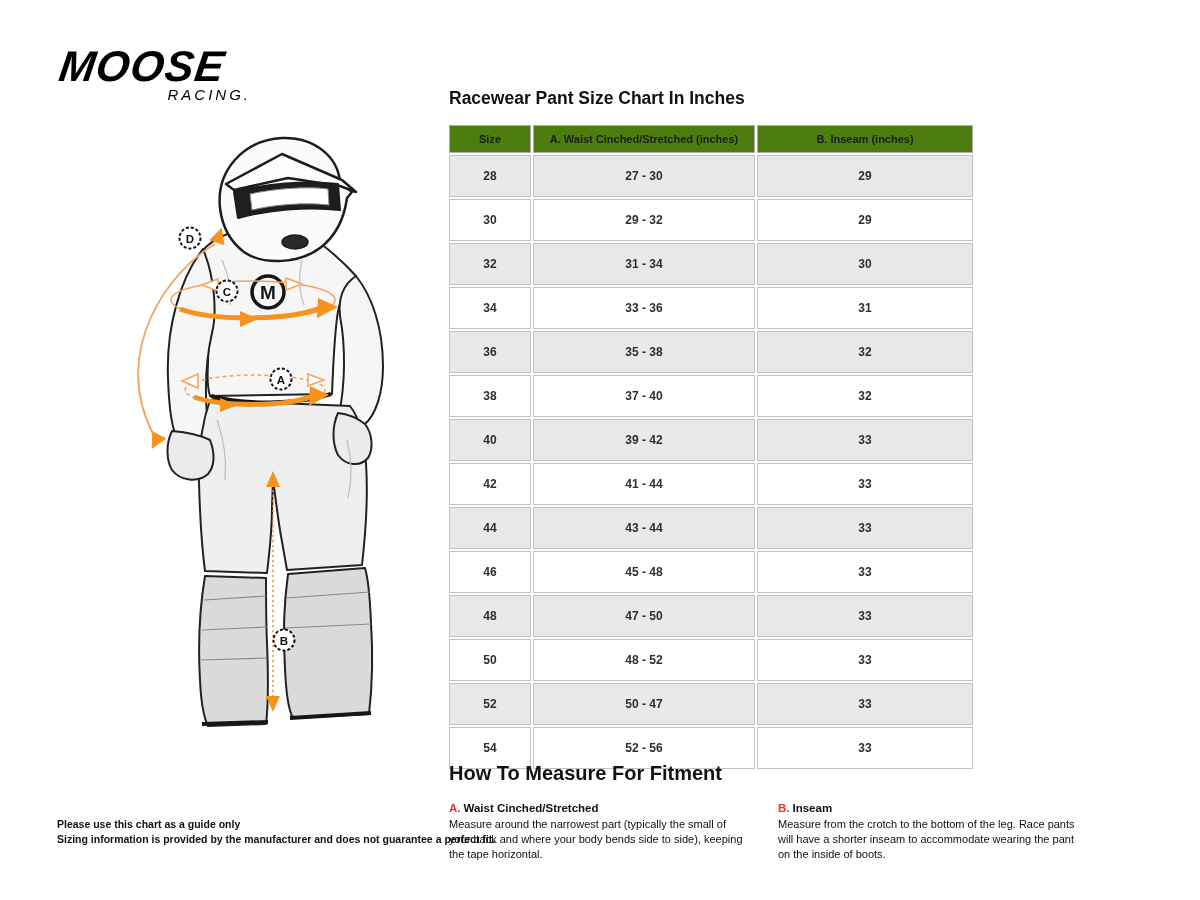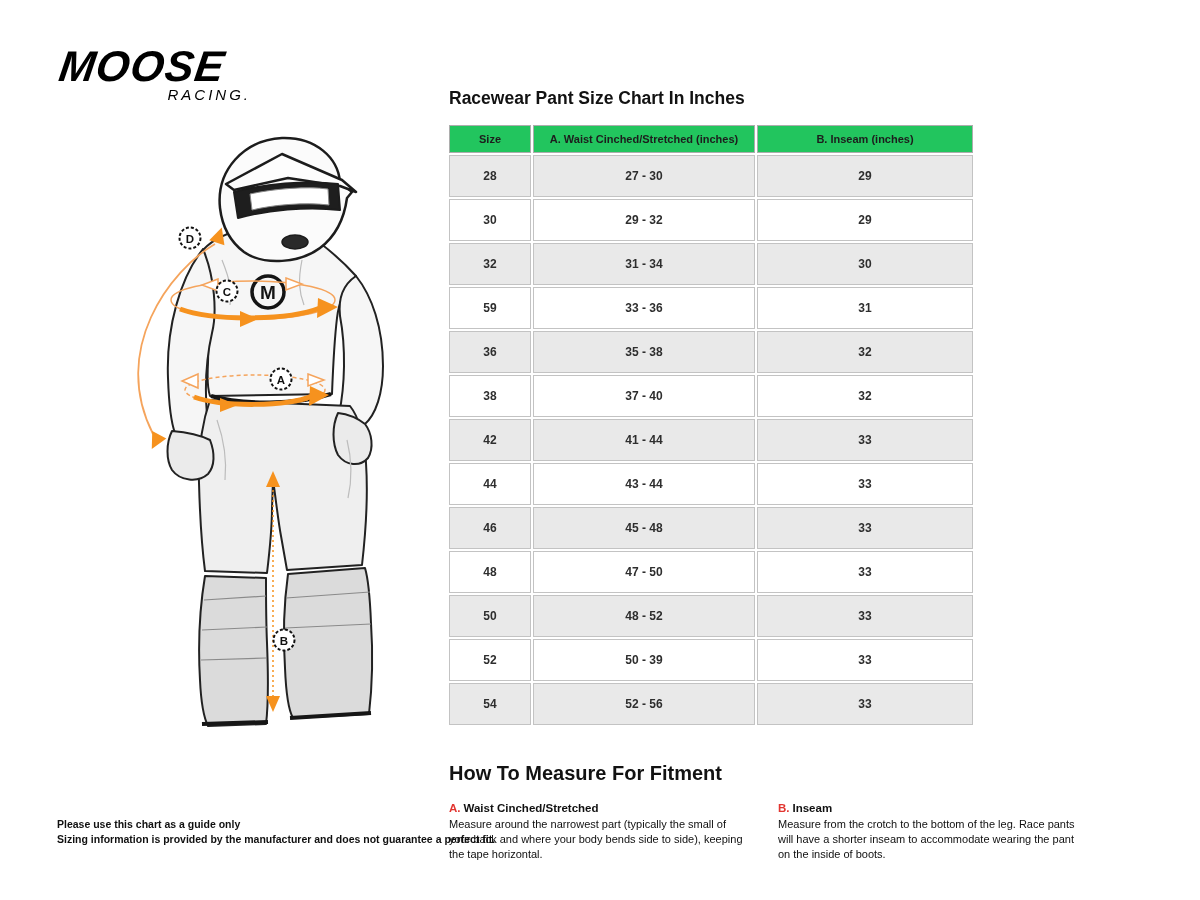--- a/index.html
+++ b/index.html
@@ -19,21 +19,21 @@
   }
   
   .chart-title{position:absolute;left:449px;top:88px;font-size:17.5px;font-weight:bold;color:#121212;}
   
   .size-table-wrap{position:absolute;left:447px;top:123px;}
   table.size-table{border-collapse:separate;border-spacing:2px;background:#fff;width:524px;table-layout:fixed;}
   table.size-table col.c-size{width:82px;}
   table.size-table col.c-waist{width:222px;}
   table.size-table col.c-inseam{width:216px;}
   table.size-table th{
-    background:#22c55e;border:1px solid #adadad;height:26px;
+    background:#4d7c0f;border:1px solid #adadad;height:26px;
     font-size:11px;font-weight:bold;color:#1d1d1d;text-align:center;padding:0 2px;
   }
   table.size-table td{
     border:1px solid #c3c3c3;height:38px;text-align:center;
     font-size:12px;font-weight:bold;color:#2e2e2e;
   }
   table.size-table tbody tr:nth-child(odd) td{background:#e9e9e9;}
   table.size-table tbody tr:nth-child(even) td{background:#ffffff;}
   
   .howto-title{position:absolute;left:449px;top:753px;font-size:20px;font-weight:bold;color:#121212;margin-top:9px;}
@@ -232,35 +232,40 @@
           <td>30</td>
           <td>29 - 32</td>
           <td>29</td>
         </tr>
       <tr>
           <td>32</td>
           <td>31 - 34</td>
           <td>30</td>
         </tr>
       <tr>
-          <td>59</td>
+          <td>34</td>
           <td>33 - 36</td>
           <td>31</td>
         </tr>
       <tr>
           <td>36</td>
           <td>35 - 38</td>
           <td>32</td>
         </tr>
       <tr>
           <td>38</td>
           <td>37 - 40</td>
           <td>32</td>
         </tr>
       <tr>
+          <td>40</td>
+          <td>39 - 42</td>
+          <td>33</td>
+        </tr>
+      <tr>
           <td>42</td>
           <td>41 - 44</td>
           <td>33</td>
         </tr>
       <tr>
           <td>44</td>
           <td>43 - 44</td>
           <td>33</td>
         </tr>
       <tr>
@@ -273,21 +278,21 @@
           <td>47 - 50</td>
           <td>33</td>
         </tr>
       <tr>
           <td>50</td>
           <td>48 - 52</td>
           <td>33</td>
         </tr>
       <tr>
           <td>52</td>
-          <td>50 - 39</td>
+          <td>50 - 47</td>
           <td>33</td>
         </tr>
       <tr>
           <td>54</td>
           <td>52 - 56</td>
           <td>33</td>
         </tr>
     </tbody>
   </table>
 </div>

